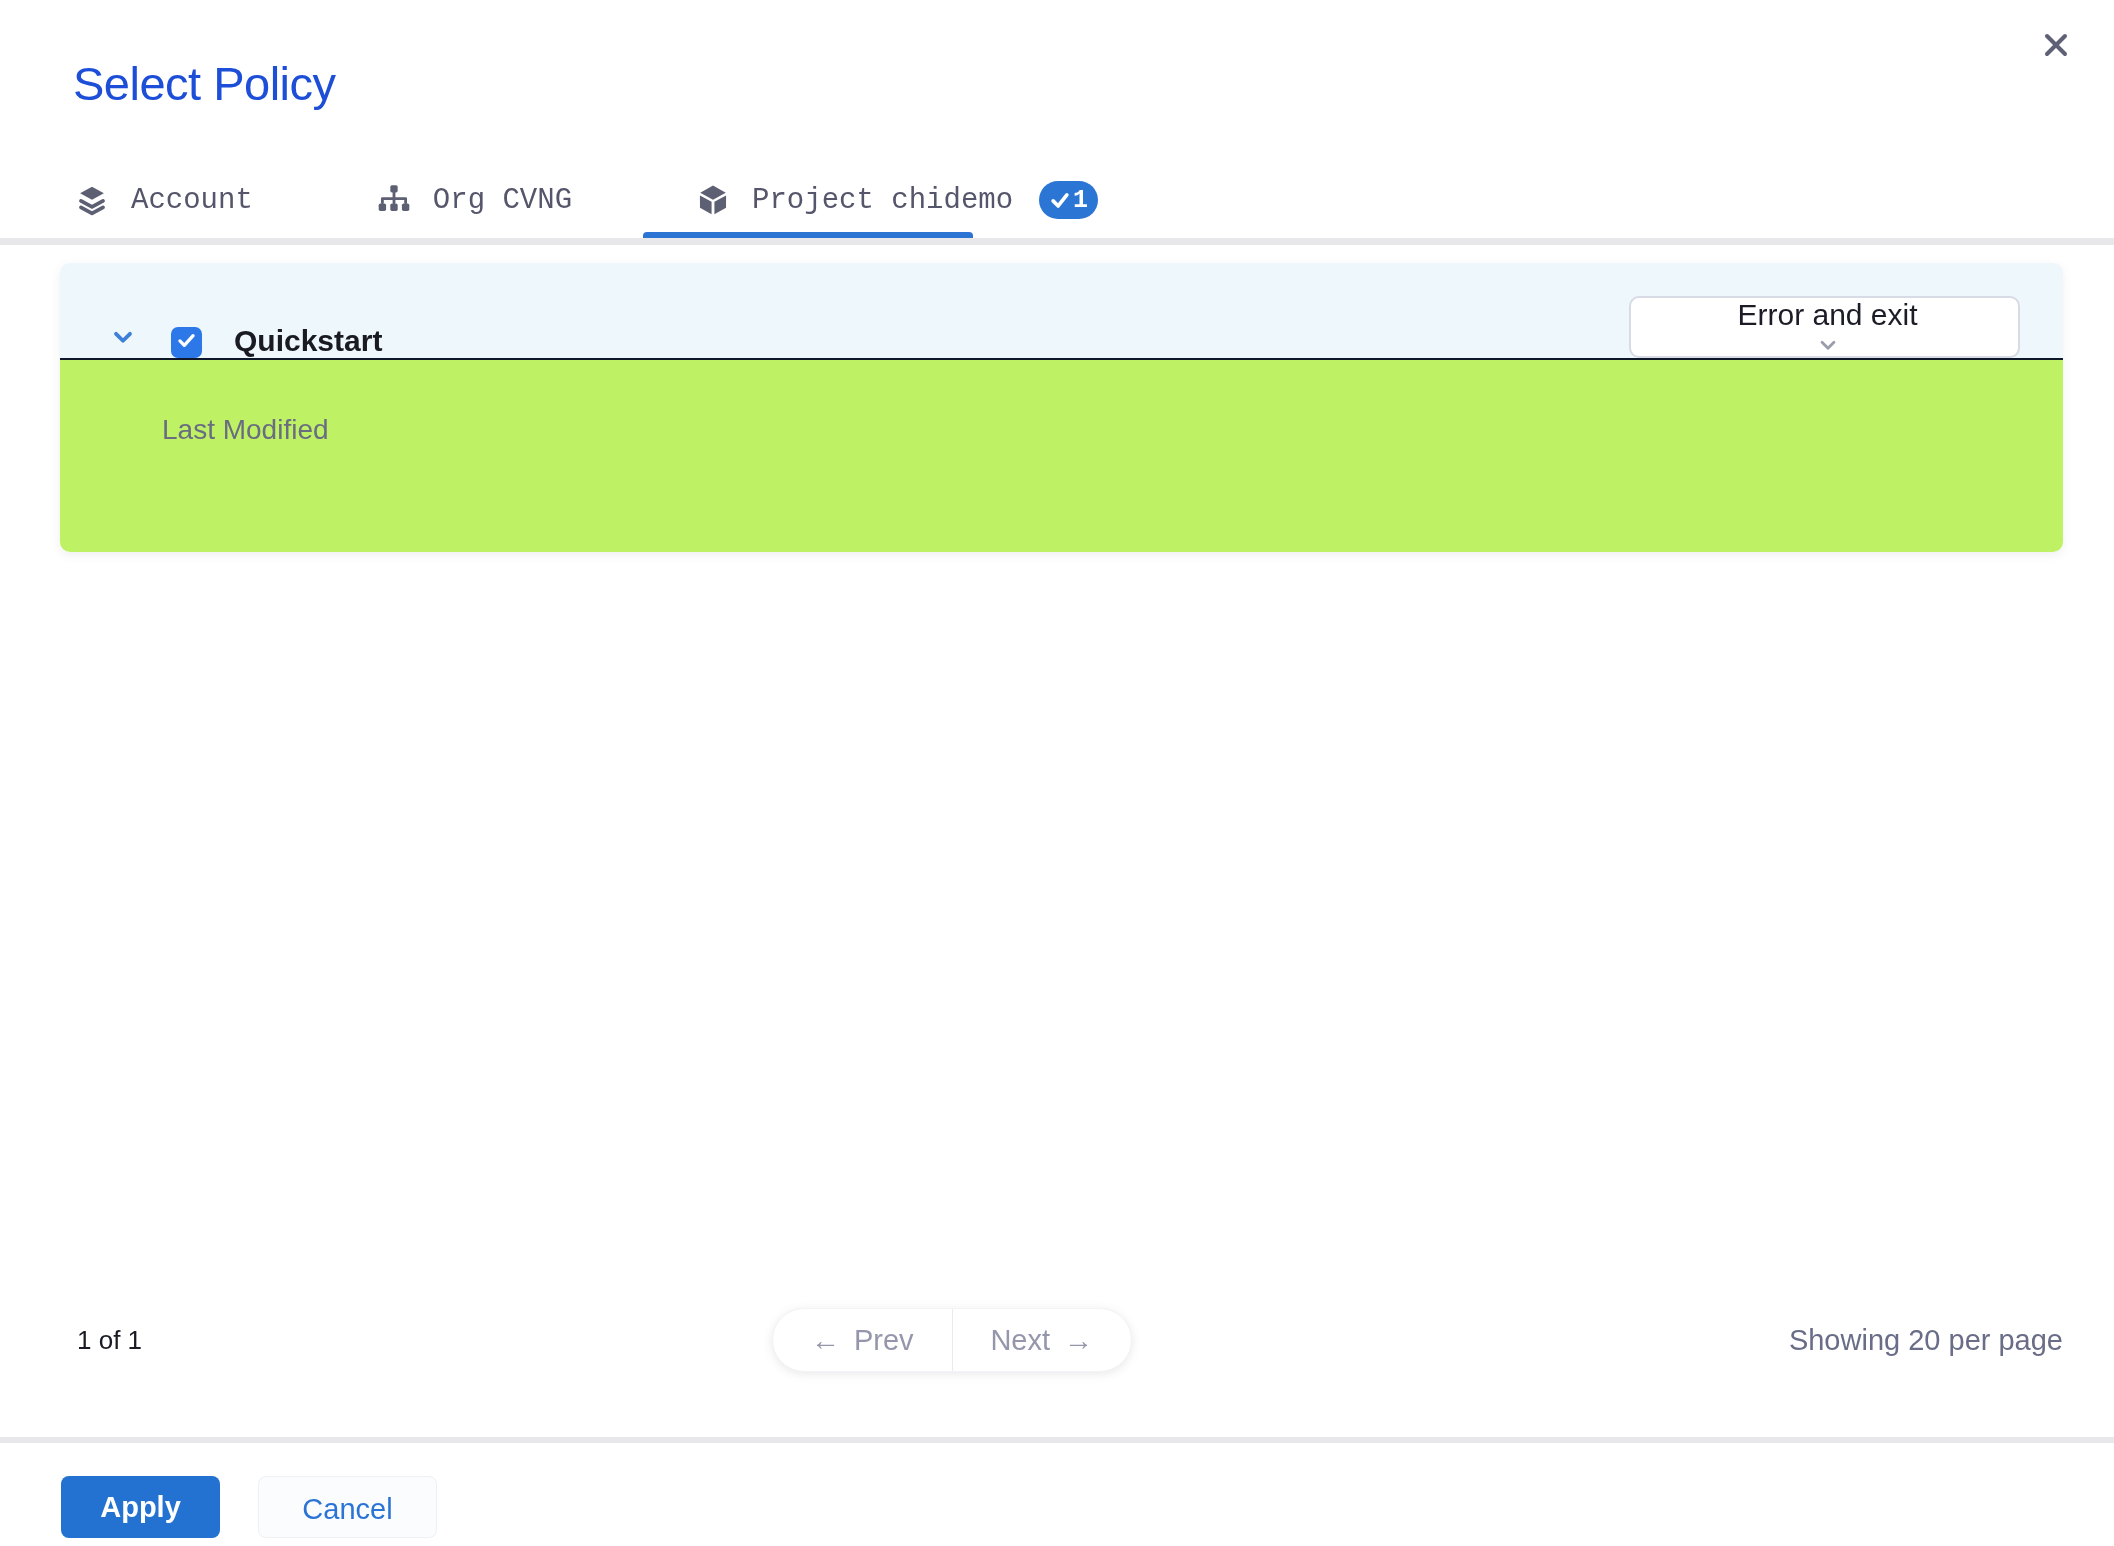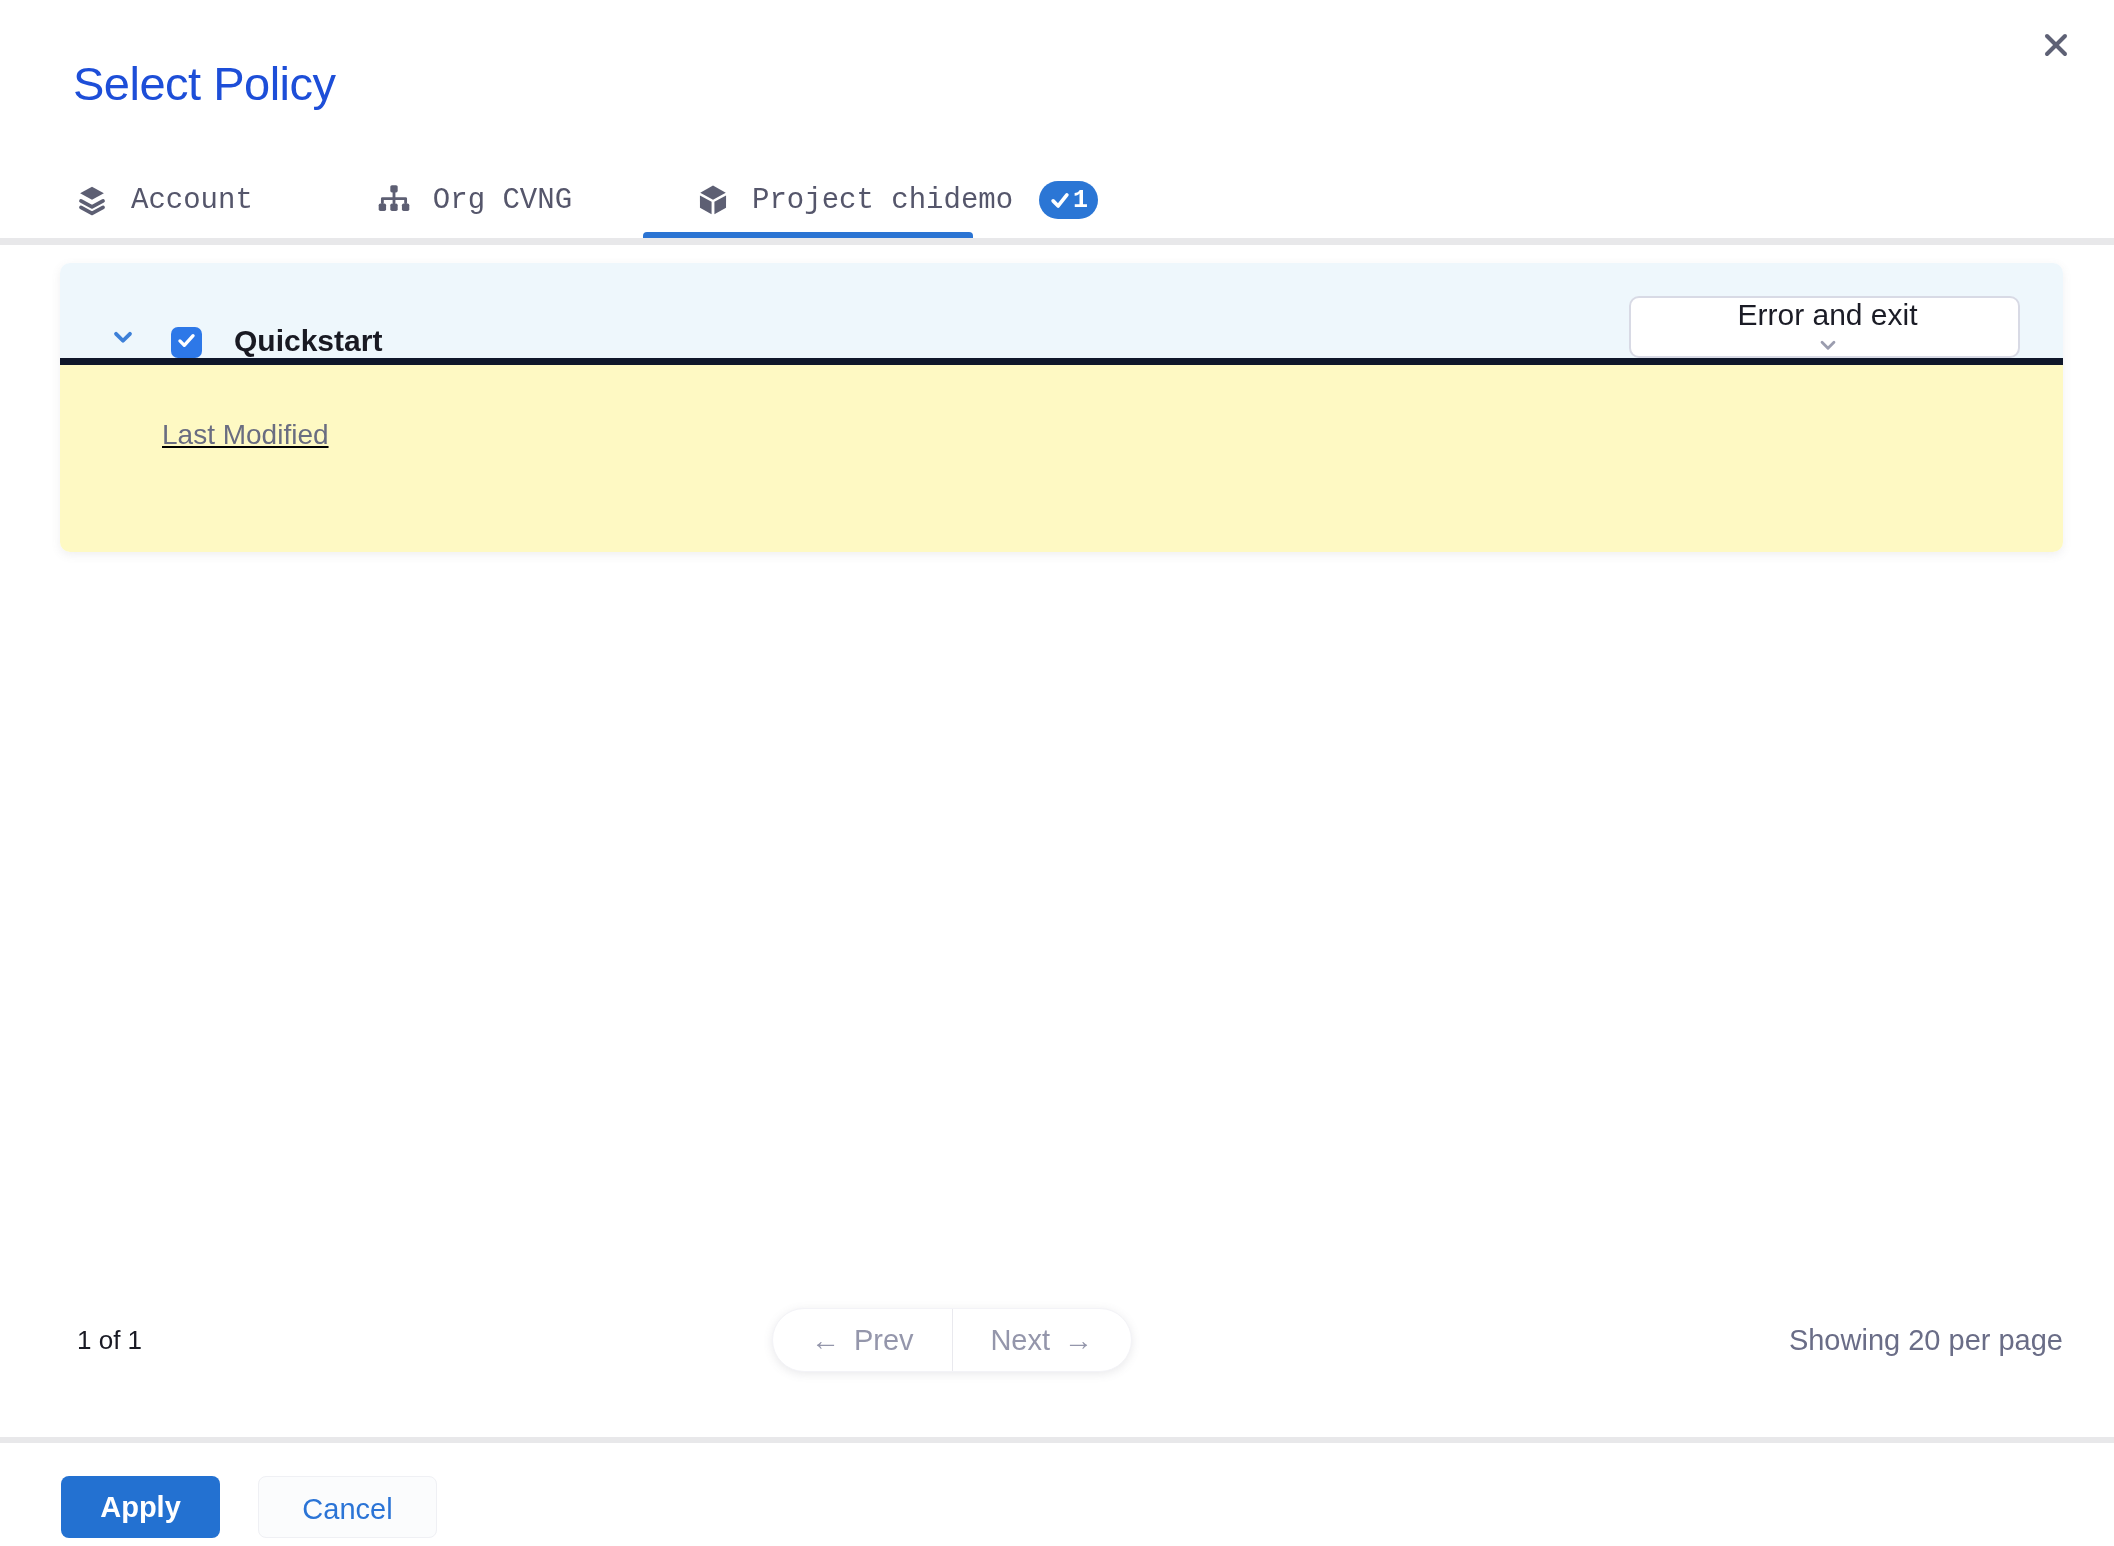--- a/index.html
+++ b/index.html
@@ -152,25 +152,24 @@
     cursor: pointer;
     font-family: inherit;
     flex-direction: column;
   }
   .action-select .select-value {
     font-size: 30px;
     color: #1b1c26;
   }
   .policy-body {
     height: 194px;
-    background: #fef9c3;
+    background: #bef264;
     border-radius: 0 0 10px 10px;
-    border-top: 7px solid #0f172a;
+    border-top: 2px solid #0f172a;
     padding: 54px 0 0 102px;
-    text-decoration: underline;
   }
   .detail-label {
     font-size: 28px;
     color: #6a6d81;
   }
   .detail-value {
     margin-top: 22px;
     font-size: 30px;
     color: #5a5d72;
   }

